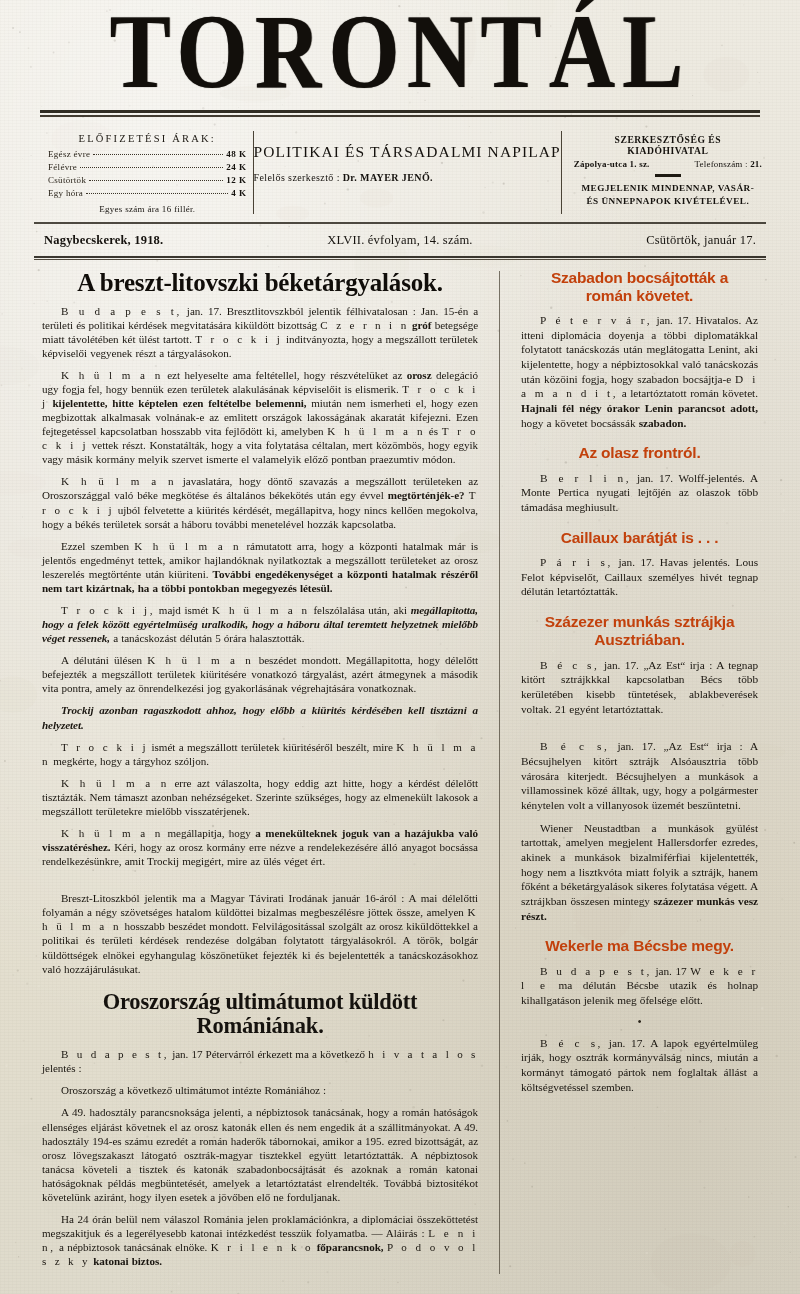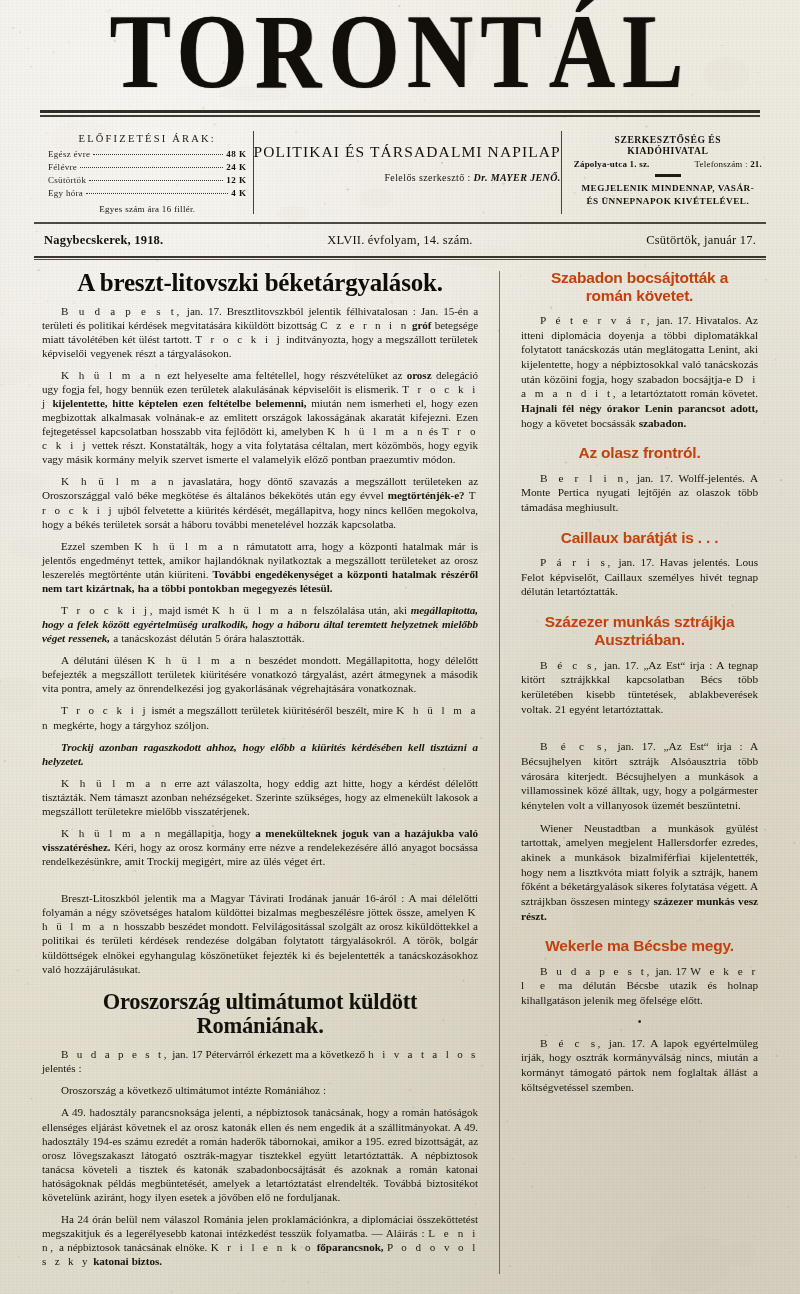--- a/index.html
+++ b/index.html
@@ -49,37 +49,37 @@
     opacity:.88;
     filter:blur(.15px);
   }
 
   
   .nameplate{
     display:flex;align-items:stretch;margin-top:10px;padding:4px 0 6px 0;
     font-size:10px;
   }
   .np-left{width:252px;padding:2px 6px 0 14px;box-sizing:border-box;}
-  .np-mid{flex:1;text-align:right;padding-top:12px;
+  .np-mid{flex:1;text-align:left;padding-top:12px;
           border-left:1px solid #4a4336;border-right:1px solid #4a4336;}
   .np-right{width:236px;padding:3px 4px 0 12px;box-sizing:border-box;text-align:center;}
 
   .np-head{
     text-align:center;letter-spacing:2.2px;font-size:10.5px;
     margin-bottom:4px;color:#1c1812;
   }
   .price-row{display:flex;align-items:baseline;font-size:9px;letter-spacing:.3px;line-height:1.45;}
   .price-label{white-space:nowrap;color:#2a241a;}
   .price-dots{flex:1;margin:0 3px;border-bottom:1px dotted #3b3428;transform:translateY(-2px);}
   .price-val{white-space:nowrap;font-weight:700;letter-spacing:.5px;}
   .price-note{text-align:center;font-size:9px;margin-top:3px;letter-spacing:.3px;}
 
   .np-mid-title{font-size:15.5px;letter-spacing:1.1px;white-space:nowrap;}
   .np-mid-sub{font-size:10px;margin-top:11px;letter-spacing:.4px;}
-  .np-mid-sub b{font-weight:700;font-style:italic;}
+  .np-mid-sub b{font-weight:700;}
 
   .np-r-title{font-size:9.6px;letter-spacing:.55px;font-weight:700;}
   .np-r-line{display:flex;justify-content:space-between;font-size:9px;margin-top:3px;letter-spacing:.2px;}
   .np-r-line b{font-weight:700;}
   .np-dash{width:26px;height:3px;background:#1e1a12;margin:5px auto 5px auto;}
   .np-r-foot{font-size:9.2px;letter-spacing:.5px;line-height:1.35;font-weight:700;}
 
   
   .rule-thin{height:2px;background:#241f16;opacity:.8;margin:2px 0;}
   .rule-thick{height:4px;background:
@@ -1168,26 +1168,26 @@
         <span class="sp">K h ü l m a n</span><span> felszólalása után, aki</span>
         <span class="itb">megállapitotta, hogy a felek között egyértelmüség uralkodik, hogy a háboru által teremtett helyzetnek mielőbb véget ressenek,</span><span> a tanácskozást délután 5 órára halasztották.</span>
       </p>
 
       <p class="body">
         <span>A délutáni ülésen</span>
         <span class="sp">K h ü l m a n</span><span> beszédet mondott. Megállapitotta, hogy délelőtt befejezték a megszállott területek kiüritésére vonatkozó tárgyalást, azért átmegynek a második vita pontra, amely az önrendelkezési jog gyakorlásának végrehajtására vonatkoznak.</span>
       </p>
 
       <p class="body">
+        <span class="itb">Trockij azonban ragaszkodott ahhoz, hogy előbb a kiürités kérdésében kell tisztázni a helyzetet.</span>
+      </p>
+
+      <p class="body">
         <span class="sp">T r o c k i j</span><span> ismét a megszállott területek kiüritéséről beszélt, mire</span>
         <span class="sp">K h ü l m a n</span><span> megkérte, hogy a tárgyhoz szóljon.</span>
-      </p>
-
-      <p class="body">
-        <span class="itb">Trockij azonban ragaszkodott ahhoz, hogy előbb a kiürités kérdésében kell tisztázni a helyzetet.</span>
       </p>
 
       <p class="body">
         <span class="sp">K h ü l m a n</span><span> erre azt válaszolta, hogy eddig azt hitte, hogy a kérdést délelőtt tisztázták. Nem támaszt azonban nehézségeket. Szerinte szükséges, hogy az elmenekült lakosok a megszállott területekre mielőbb visszatérjenek.</span>
       </p>
 
       <p class="body">
         <span class="sp">K h ü l m a n</span><span> megállapitja, hogy</span>
         <span class="bld">a menekülteknek joguk van a hazájukba való visszatéréshez.</span><span> Kéri, hogy az orosz kormány erre nézve a rendelekezésére álló anyagot bocsássa rendelkezésünkre, amit Trockij megigért, mire az ülés véget ért.</span>
       </p>

